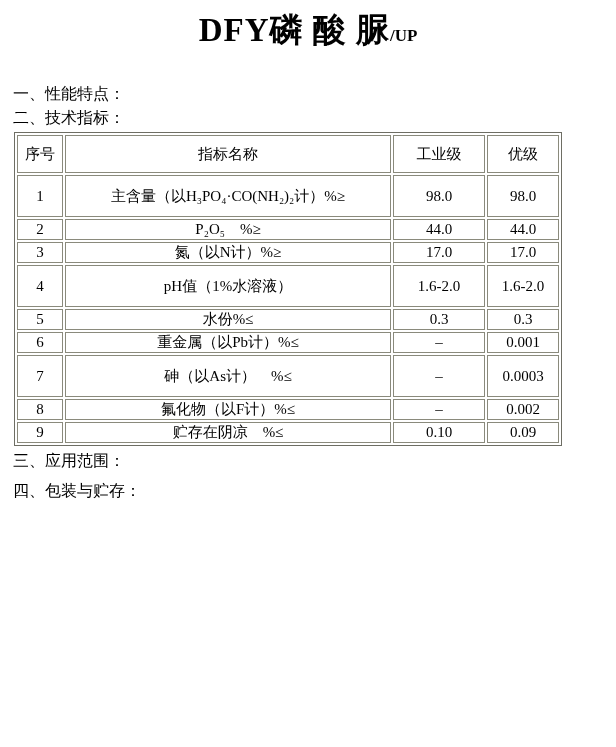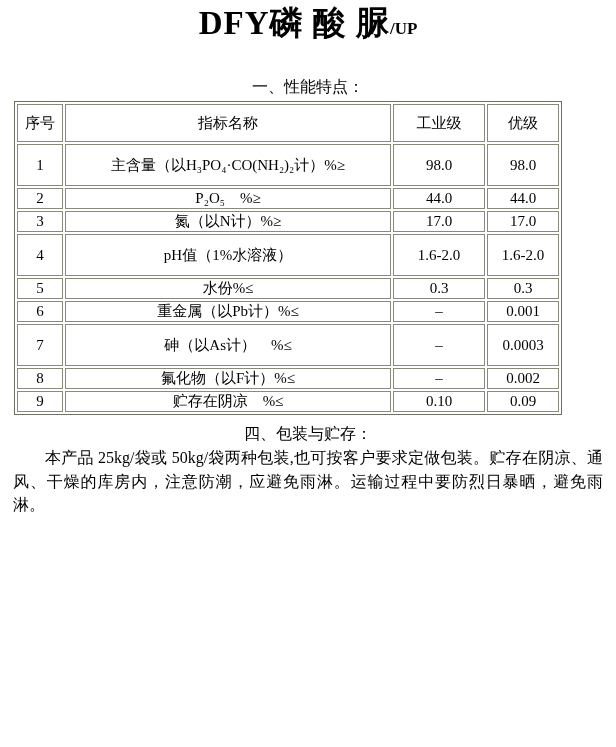--- a/index.html
+++ b/index.html
@@ -8,21 +8,21 @@
     background: #ffffff;
   }
   body {
     width: 616px;
     height: 747px;
     overflow: hidden;
     color: #000000;
     font-family: "Liberation Serif", "DejaVu Serif", serif;
   }
   .page {
-    padding: 0 13px 0 13px;
+    padding: 7px 13px 0 13px;
   }
   .title {
     margin: 0;
     text-align: center;
     font-size: 33px;
     font-weight: bold;
     line-height: 46px;
     letter-spacing: 1px;
     white-space: pre;
   }
@@ -35,21 +35,20 @@
     margin: 16px 0 0 0;
     font-size: 15px;
     line-height: 19px;
     white-space: pre-wrap;
   }
   .sec-heading {
     font-size: 16px;
     line-height: 22px;
     margin: 0;
     font-weight: normal;
-    text-align: center;
   }
   .h-performance { margin-top: 24px; }
   .h-specs       { margin-top: 2px;  }
   .h-application { margin-top: 4px;  }
   .h-packaging   { margin-top: 8px;  }
   .para {
     margin: 1px 0 0 0;
     font-size: 16px;
     line-height: 23.5px;
     text-indent: 2em;
@@ -84,20 +83,21 @@
 </head>
 <body>
 
 <div class="page">
 
   <h1 class="title"><span>DFY磷 酸 脲</span><span class="title-suffix">/UP</span></h1>
 
 
   <div class="sec-heading h-performance">一、性能特点：</div>
 
+  <div class="sec-heading h-specs">二、技术指标：</div>
 
   <table class="spec-table">
     <colgroup>
       <col class="col-index">
         <col class="col-name">
         <col class="col-industrial">
         <col class="col-premium">
     </colgroup>
     <thead>
       <tr>
@@ -158,17 +158,17 @@
       </tr>
       <tr>
         <td>9</td>
         <td>贮存在阴凉　%≤</td>
         <td>0.10</td>
         <td>0.09</td>
       </tr>
     </tbody>
   </table>
 
+  <div class="sec-heading h-application">三、应用范围：</div>
 
   <div class="sec-heading h-packaging">四、包装与贮存：</div>
-  <p class="para">本产品 25kg/袋或 50kg/袋两种包装,也可按客户要求定做包装。贮存在阴凉、通风、干燥的库房内，注意防潮，应避免雨淋。运输过程中要防烈日暴晒，避免雨淋。</p>
 
 </div>
 
 </body></html>

